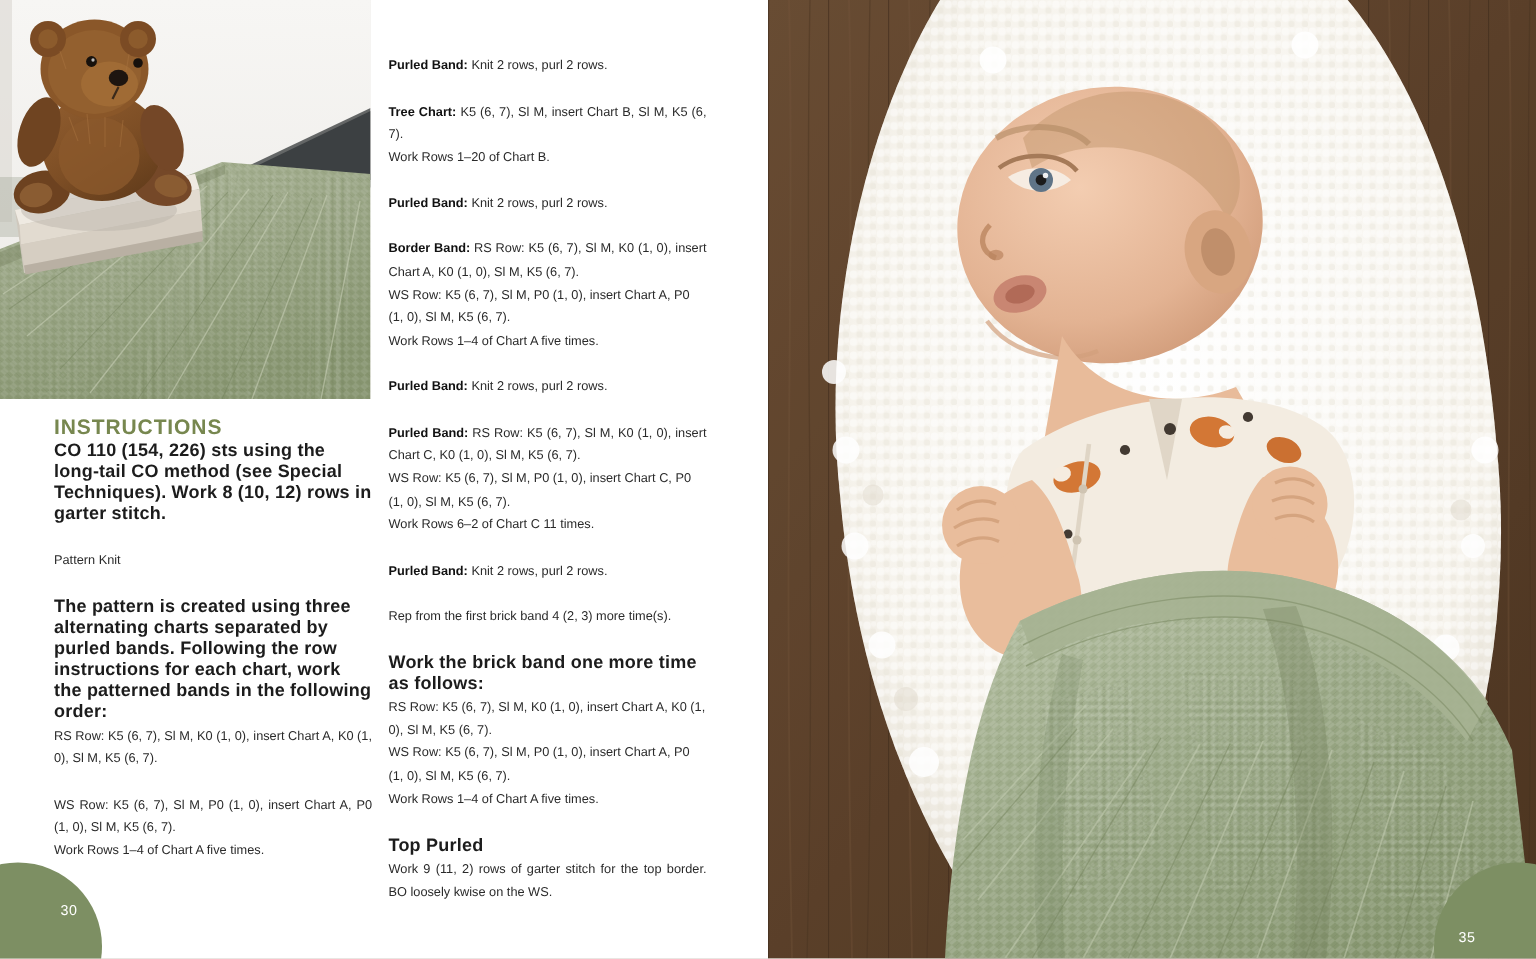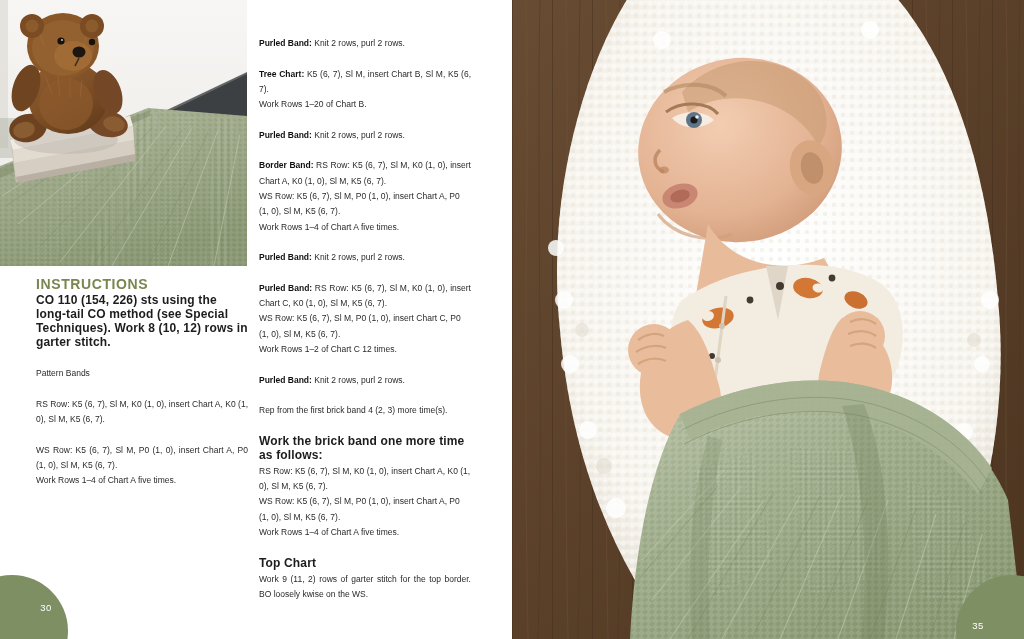--- a/index.html
+++ b/index.html
@@ -185,22 +185,23 @@
           </g>
         </g>
       </svg>
     </div>
 
     <div class="col col-a">
       <div class="heading-section">INSTRUCTIONS</div>
 
       <div class="heading-sub">CO 110 (154, 226) sts using the long-tail CO method (see Special Techniques). Work 8 (10, 12) rows in garter stitch.</div>
       <div class="gap"></div>
-      <p class="body">Pattern Bands</p>
-      <div class="gap"></div>
+      <p class="body">Pattern Knit</p>
+      <div class="gap"></div>
+      <div class="heading-sub">The pattern is created using three alternating charts separated by purled bands. Following the row instructions for each chart, work the patterned bands in the following order:</div>
       <p class="body"> RS Row: K5 (6, 7), Sl M, K0 (1, 0), insert Chart A, K0 (1, 0), Sl M, K5 (6, 7).</p>
       <div class="gap"></div>
       <p class="body"><b class="run"></b><span>WS Row: K5 (6, 7), Sl M, P0 (1, 0), insert Chart A, P0 (1, 0), Sl M, K5 (6, 7).</span></p>
       <p class="body nj">Work Rows 1–4 of Chart A five times.</p>
       <p class="body nj"></p>
     </div>
 
     <div class="col col-b">
       <p class="body nj"><b class="run">Purled Band:</b><span> Knit 2 rows, purl 2 rows.</span></p>
       <div class="gap"></div>
@@ -215,36 +216,36 @@
       <p class="body"><b class="run">Border Band:</b><span> RS Row: K5 (6, 7), Sl M, K0 (1, 0), insert Chart A, K0 (1, 0), Sl M, K5 (6, 7).</span></p>
       <p class="body nj">WS Row: K5 (6, 7), Sl M, P0 (1, 0), insert Chart A, P0 (1, 0), Sl M, K5 (6, 7).</p>
       <p class="body nj">Work Rows 1–4 of Chart A five times.</p>
       <div class="gap"></div>
 
       <p class="body nj"><b class="run">Purled Band:</b><span> Knit 2 rows, purl 2 rows.</span></p>
       <div class="gap"></div>
 
       <p class="body"><b class="run">Purled Band:</b><span> RS Row: K5 (6, 7), Sl M, K0 (1, 0), insert Chart C, K0 (1, 0), Sl M, K5 (6, 7).</span></p>
       <p class="body nj">WS Row: K5 (6, 7), Sl M, P0 (1, 0), insert Chart C, P0 (1, 0), Sl M, K5 (6, 7).</p>
-      <p class="body nj">Work Rows 1–2 of Chart C 12 times.</p>
+      <p class="body nj">Work Rows 6–2 of Chart C 11 times.</p>
       <div class="gap"></div>
 
       <p class="body nj"><b class="run">Purled Band:</b><span> Knit 2 rows, purl 2 rows.</span></p>
       <div class="gap"></div>
 
       <p class="body nj">Rep from the first brick band 4 (2, 3) more time(s).</p>
       <div class="gap"></div>
 
       <div class="heading-sub">Work the brick band one more time as follows:</div>
       <p class="body nj">RS Row: K5 (6, 7), Sl M, K0 (1, 0), insert Chart A, K0 (1, 0), Sl M, K5 (6, 7).</p>
       <p class="body nj">WS Row: K5 (6, 7), Sl M, P0 (1, 0), insert Chart A, P0 (1, 0), Sl M, K5 (6, 7).</p>
       <p class="body nj">Work Rows 1–4 of Chart A five times.</p>
       <div class="gap"></div>
 
-      <div class="heading-sub">Top Chart</div>
+      <div class="heading-sub">Top Purled</div>
       <p class="body">Work 9 (11, 2) rows of garter stitch for the top border. BO loosely kwise on the WS.</p>
     </div>
 
     <div class="pagenum left">
       <span>30</span>
     </div>
   </div>
 
   <div class="photo-right">
     <svg viewBox="0 0 512 639" preserveAspectRatio="xMidYMid slice" aria-hidden="true">

